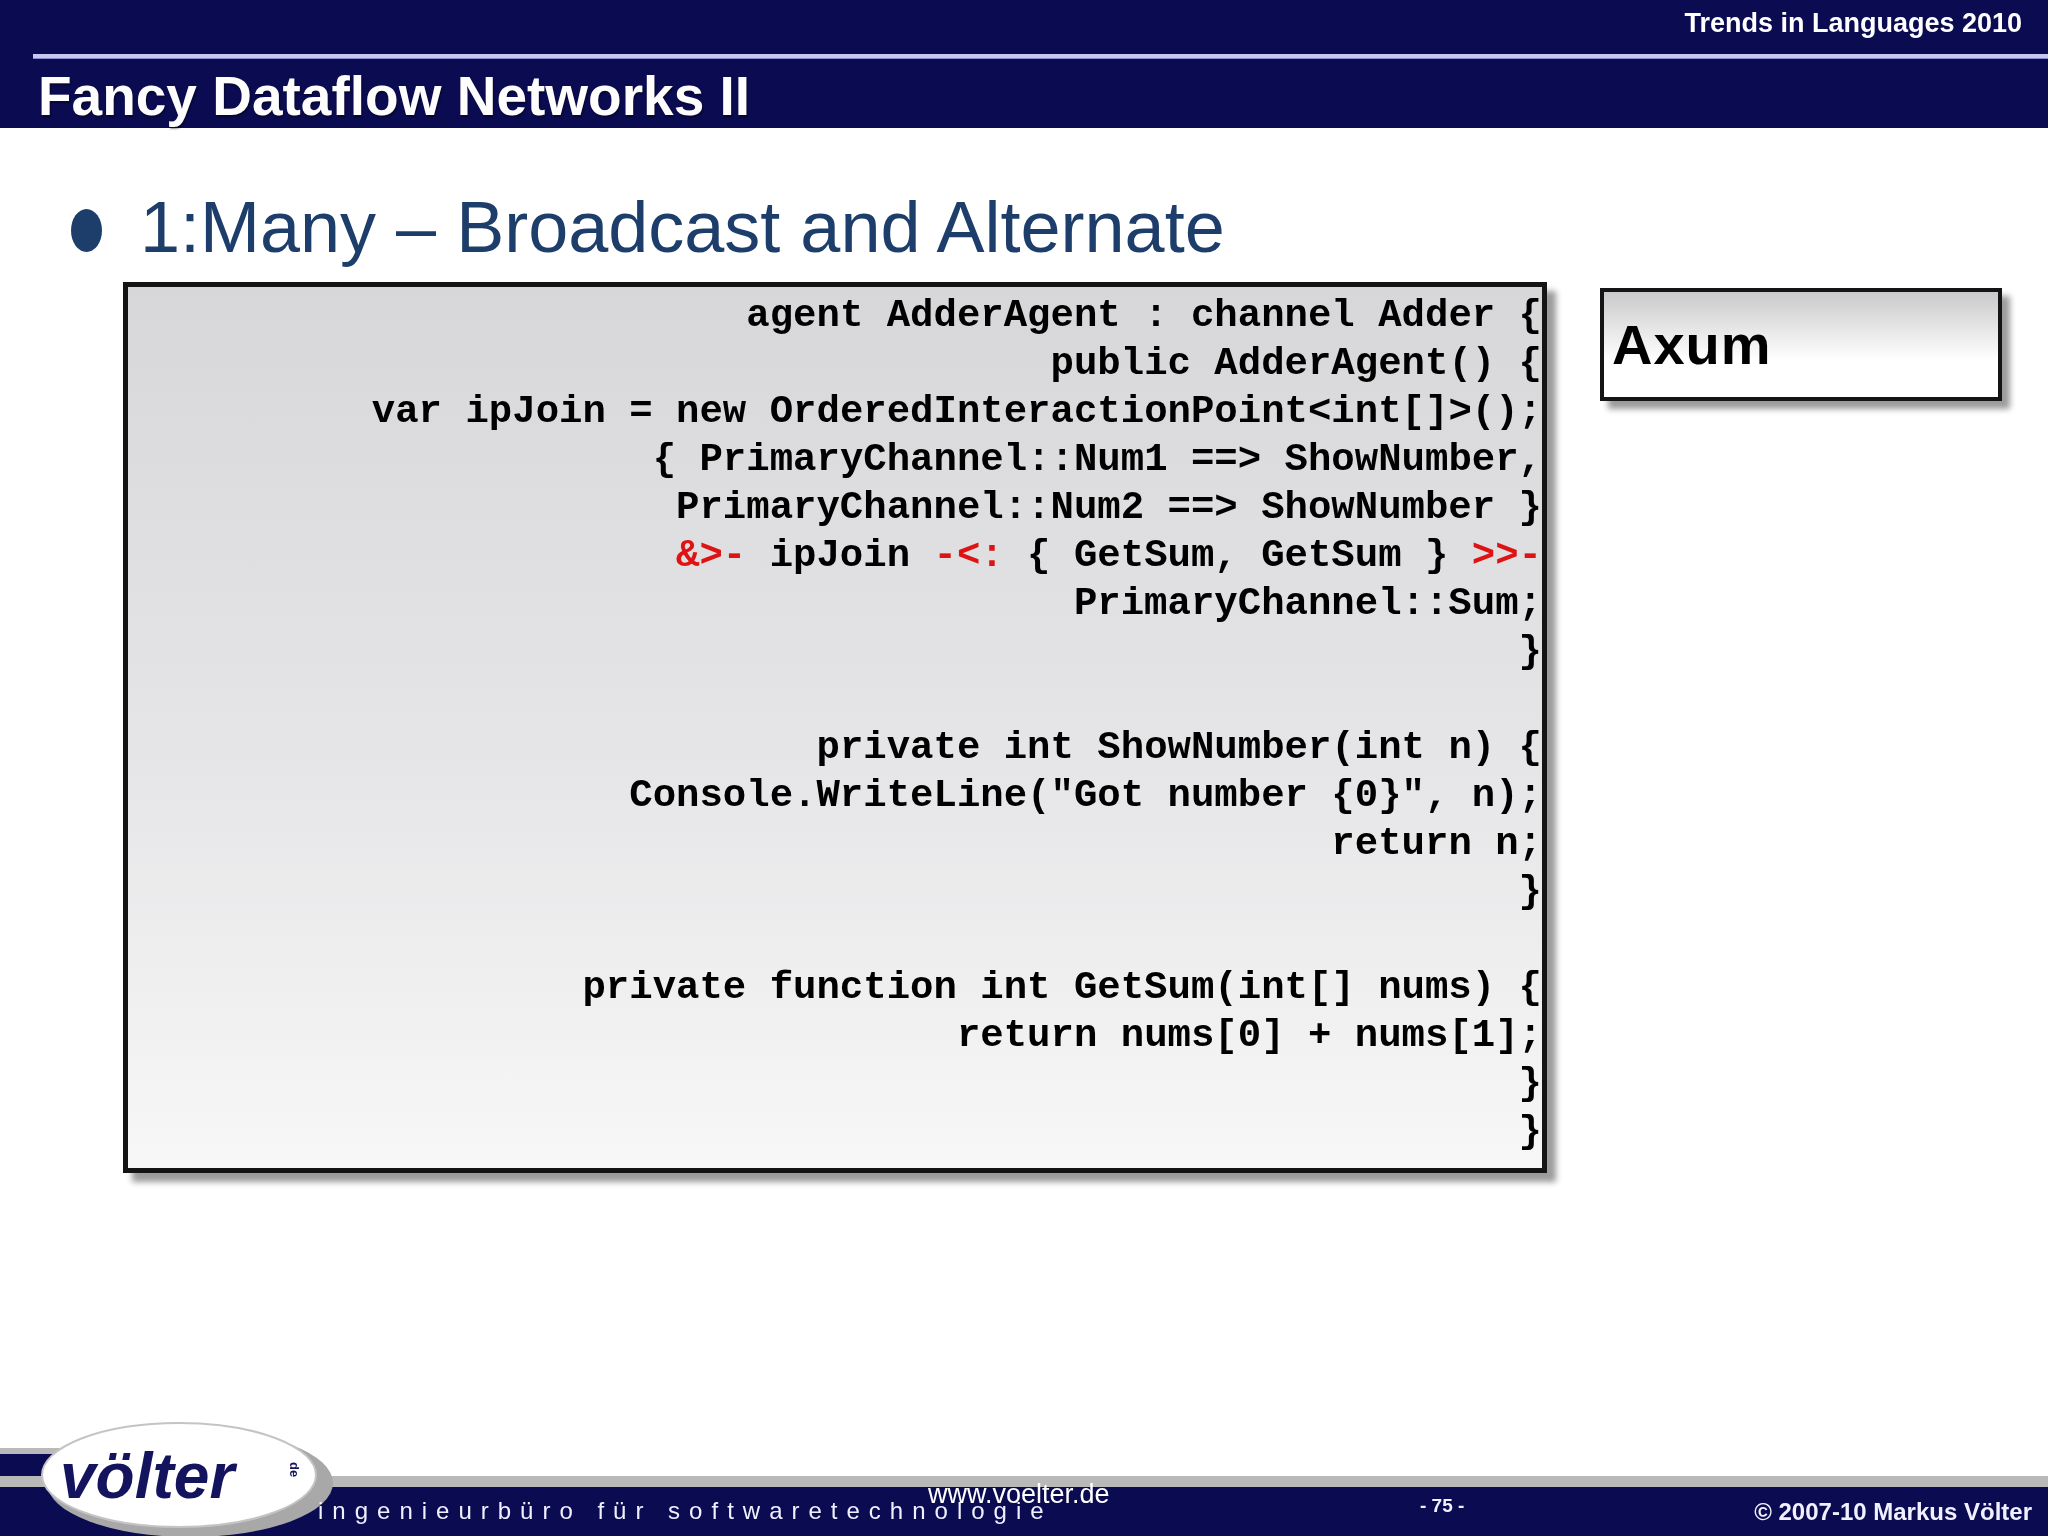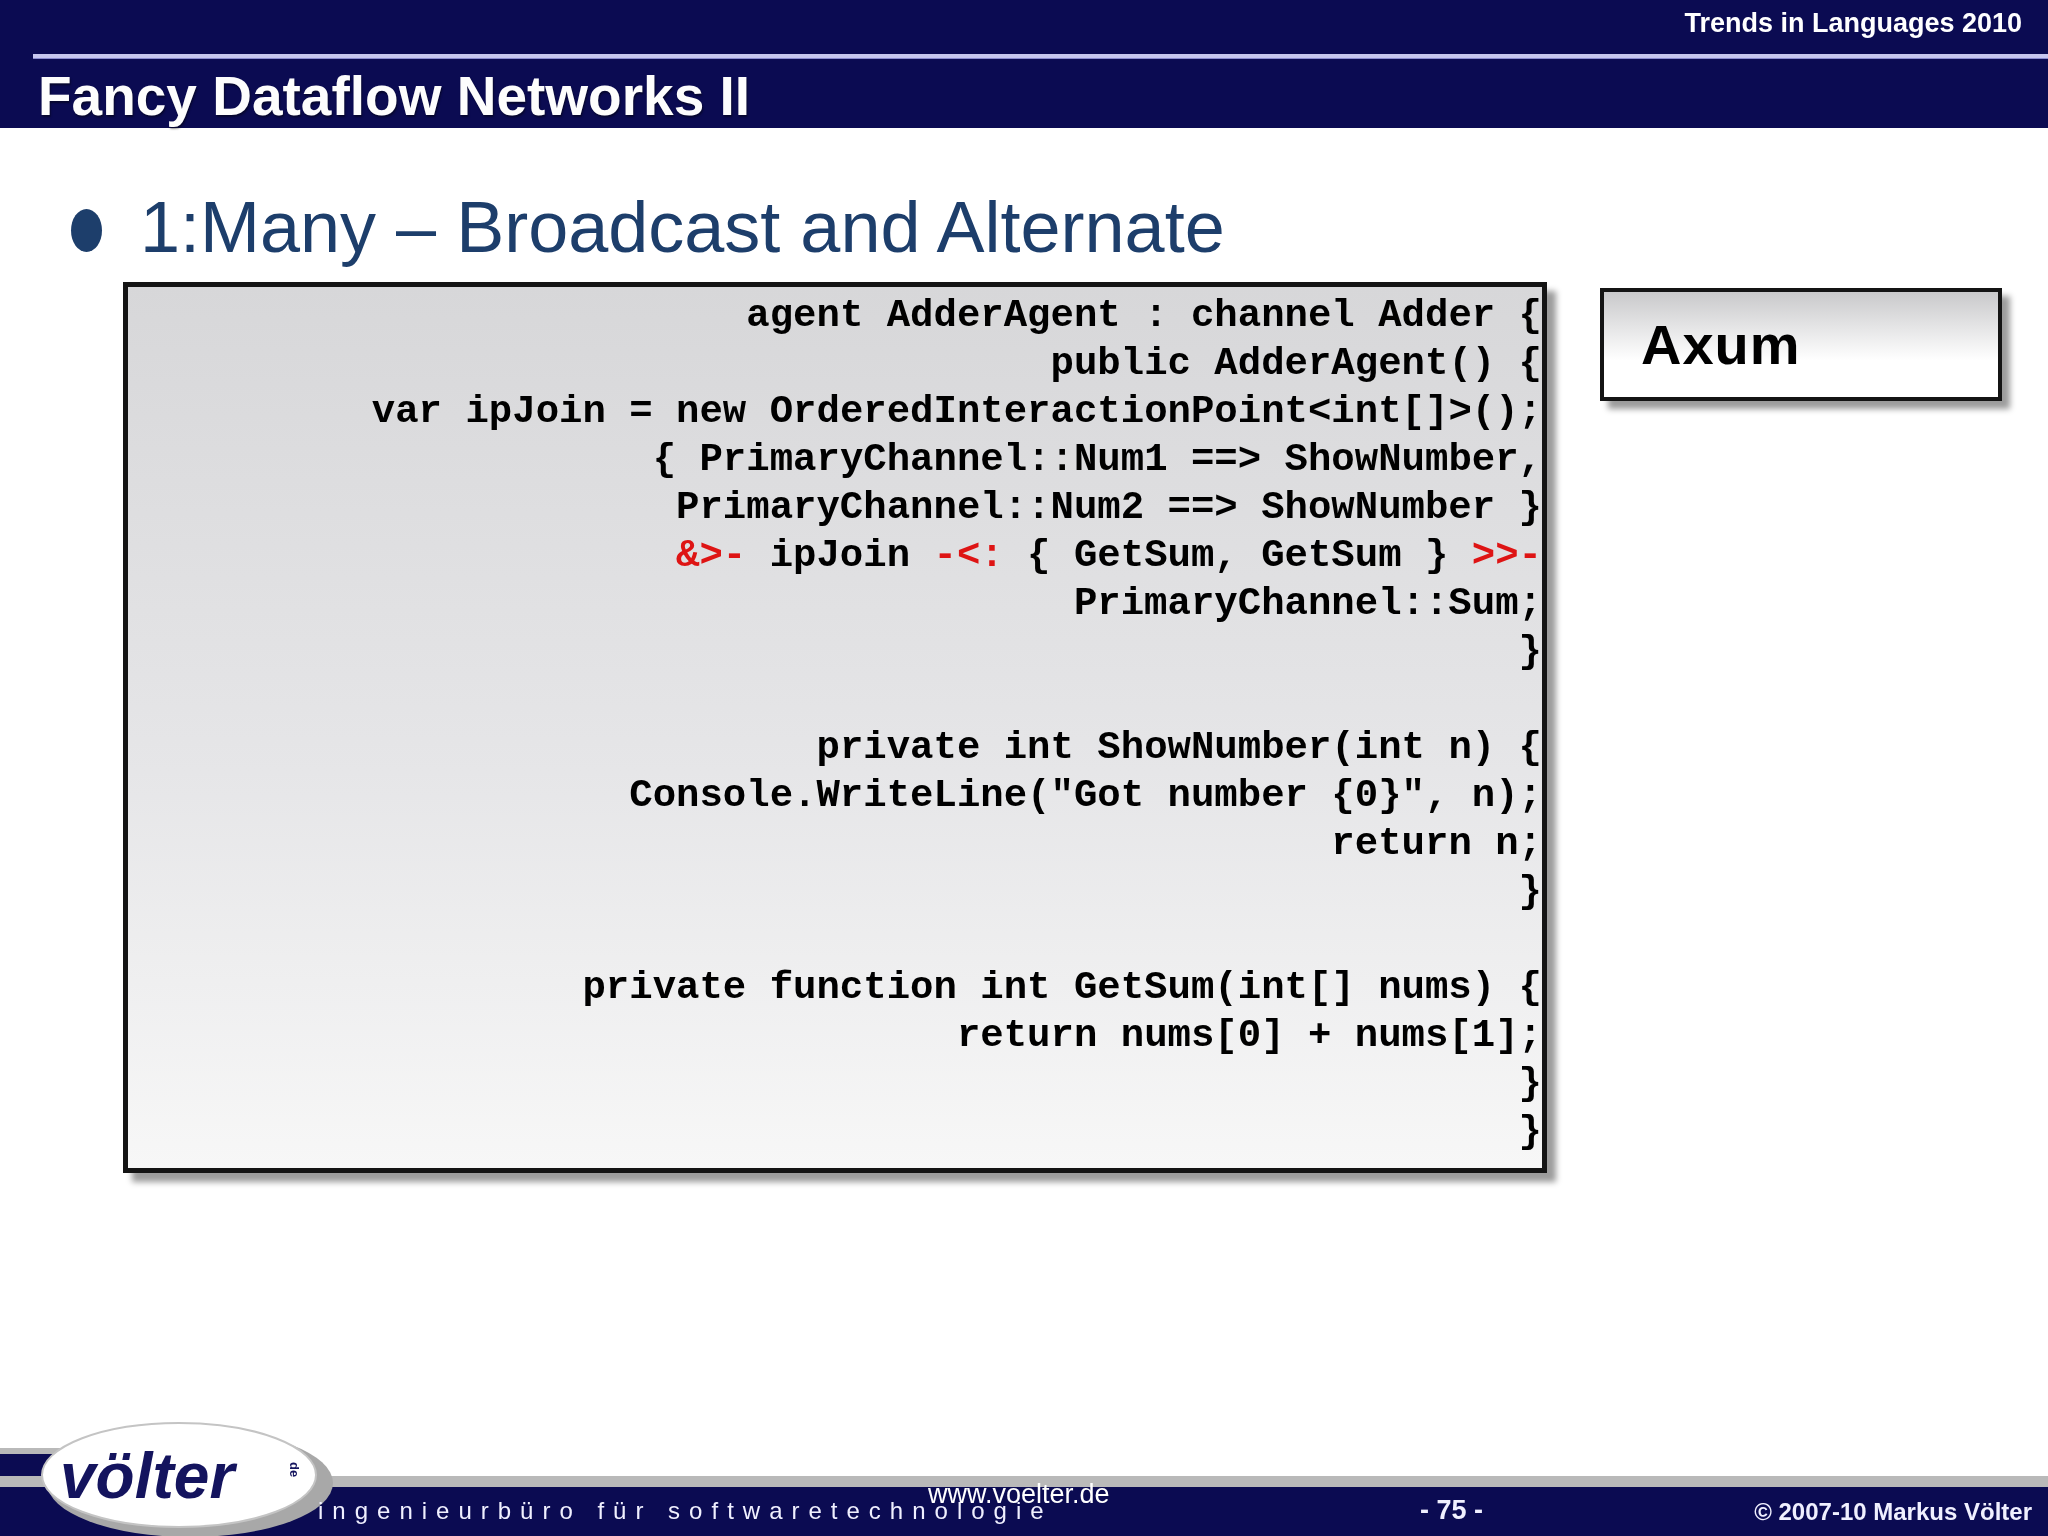--- a/index.html
+++ b/index.html
@@ -24,31 +24,31 @@
     border:5px solid #141414;background:linear-gradient(180deg,#d7d7d9 0%,#e6e6e8 55%,#f7f7f7 100%);
     box-shadow:9px 9px 6px #9c9c9c;padding:5px 0 4px 15px;
     font-family:"Liberation Mono",monospace;font-weight:bold;font-size:39px;line-height:48px;
     color:#000000;white-space:pre;overflow:hidden;}
   .code-line{height:48px;}
   .code-line .op{color:#de1414;}
   
   .axumbox{position:absolute;left:1600px;top:288px;width:402px;height:113px;box-sizing:border-box;
     border:4px solid #141414;background:linear-gradient(180deg,#c9c9cb 0%,#ffffff 65%);
     box-shadow:8px 8px 6px #9c9c9c;display:flex;align-items:center;}
-  .axum-label{font-size:56px;font-weight:bold;color:#000000;padding-left:37px;letter-spacing:1px;}
+  .axum-label{font-size:56px;font-weight:bold;color:#000000;padding-left:8px;letter-spacing:1px;}
   
   .f-left-tab{position:absolute;left:0;top:1448px;width:72px;height:58px;background:#0b0b52;
     border-top:6px solid #b9b9b9;}
   .f-silver{position:absolute;left:0;top:1476px;width:2048px;height:11px;background:#b9b9b9;}
   .f-navy{position:absolute;left:0;top:1487px;width:2048px;height:49px;background:#0b0b52;}
   .f-logo{position:absolute;left:38px;top:1418px;width:300px;height:120px;}
   .f-tagline{position:absolute;left:318px;top:1497px;font-size:24px;letter-spacing:9px;
     color:#f0f0ff;white-space:nowrap;}
   .f-web{position:absolute;left:928px;top:1479px;font-size:27px;font-weight:normal;color:#ffffff;white-space:nowrap;}
-  .f-page{position:absolute;left:1420px;top:1495px;font-size:27px;font-weight:bold;color:#f0f0ff;}
+  .f-page{position:absolute;left:1420px;top:1495px;font-size:19px;font-weight:bold;color:#f0f0ff;}
   .f-copy{position:absolute;right:16px;top:1498px;font-size:24px;font-weight:bold;color:#f0f0ff;white-space:nowrap;}
 </style>
 </head>
 <body>
 
 <div id="slide">
 
   <div class="header">
     <div class="event-title">Trends in Languages 2010</div>
     <div class="header-rule"></div>

